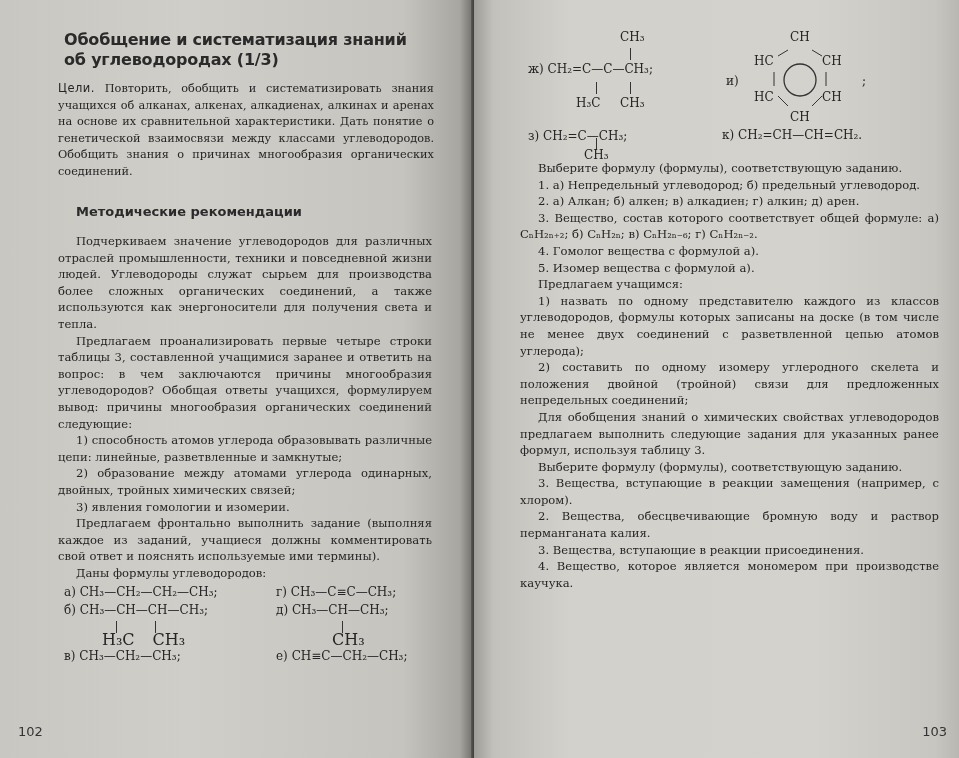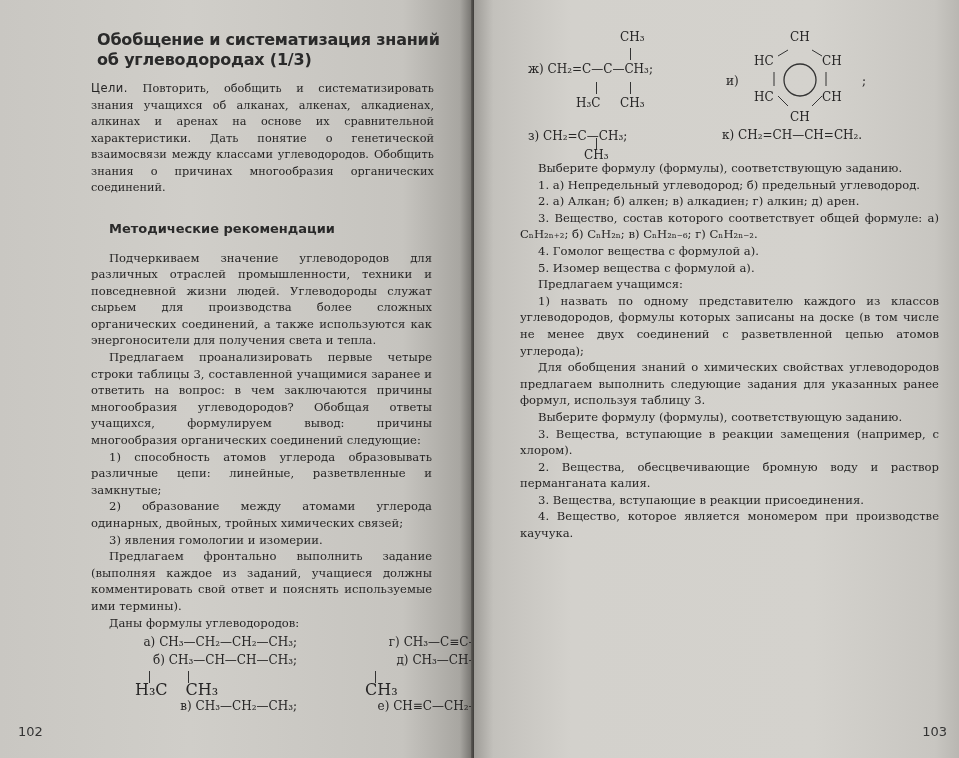--- a/index.html
+++ b/index.html
@@ -9,21 +9,21 @@
     font-family:"DejaVu Serif", serif;
     color:#262525;
   }
   .spread { position:relative; width:959px; height:758px; }
   .page {
     position:absolute; top:0; height:758px; box-sizing:border-box;
   }
   .page-left {
     left:0; width:474px;
     background:linear-gradient(90deg,#c9c7c2 0%,#d0cec9 40%,#c6c4bf 85%,#a8a6a1 97%,#6d6b67 100%);
-    padding:22px 22px 0 91px;
+    padding:22px 22px 0 58px;
   }
   .page-right {
     left:474px; width:485px;
     background:linear-gradient(90deg,#9e9c97 0%,#c3c1bc 4%,#d3d1cc 20%,#d4d2cd 70%,#c8c6c1 95%,#b9b7b2 100%);
     padding:22px 14px 0 46px;
   }
   .spine {
     position:absolute; left:471px; top:0; width:6px; height:758px;
     background:linear-gradient(90deg,#5d5b57,#3e3c39,#7a7873);
   }
@@ -38,21 +38,21 @@
     font-family:"DejaVu Sans", sans-serif;
     font-size:13px; font-weight:bold; margin:24px 0 14px 18px; color:#2a2a2a;
   }
   p { margin:0; font-size:11.6px; line-height:16.6px; text-align:justify; }
   p.ind { text-indent:18px; }
   .left-body { margin-right:20px; }
   .formula-grid {
     display:grid; grid-template-columns:200px 200px; column-gap:12px;
     font-size:12px; margin-top:2px; margin-left:6px;
   }
-  .fm { line-height:18px; white-space:nowrap;text-align:right; }
+  .fm { line-height:18px; white-space:nowrap; }
   .branch { font-size:16px; line-height:14px; white-space:nowrap; position:relative; }
   .vbar { display:inline-block; width:1px; height:12px; background:#333; vertical-align:middle; }
   .pagenum {
     position:absolute; font-family:"DejaVu Sans", sans-serif; font-size:13px; color:#333;
   }
   .pn-left { left:18px; top:724px; }
   .pn-right { right:12px; top:724px; }
   .chem-top { position:relative; height:138px; font-size:12px; }
   .abs { position:absolute; white-space:nowrap; }
   .benzene {
@@ -168,20 +168,21 @@
 
     <div class="right-body">
       <p class="ind">Выберите формулу (формулы), соответствующую заданию.</p>
       <p class="ind">1. а) Непредельный углеводород; б) предельный углеводород.</p>
       <p class="ind">2. а) Алкан; б) алкен; в) алкадиен; г) алкин; д) арен.</p>
       <p class="ind">3. Вещество, состав которого соответствует общей формуле: а) CₙH₂ₙ₊₂; б) CₙH₂ₙ; в) CₙH₂ₙ₋₆; г) CₙH₂ₙ₋₂.</p>
       <p class="ind">4. Гомолог вещества с формулой а).</p>
       <p class="ind">5. Изомер вещества с формулой а).</p>
       <p class="ind">Предлагаем учащимся:</p>
       <p class="ind">1) назвать по одному представителю каждого из классов углеводородов, формулы которых записаны на доске (в том числе не менее двух соединений с разветвленной цепью атомов углерода);</p>
+      <p class="ind">2) составить по одному изомеру углеродного скелета и положения двойной (тройной) связи для предложенных непредельных соединений;</p>
       <p class="ind">Для обобщения знаний о химических свойствах углеводородов предлагаем выполнить следующие задания для указанных ранее формул, используя таблицу 3.</p>
       <p class="ind">Выберите формулу (формулы), соответствующую заданию.</p>
       <p class="ind">3. Вещества, вступающие в реакции замещения (например, с хлором).</p>
       <p class="ind">2. Вещества, обесцвечивающие бромную воду и раствор перманганата калия.</p>
       <p class="ind">3. Вещества, вступающие в реакции присоединения.</p>
       <p class="ind">4. Вещество, которое является мономером при производстве каучука.</p>
     </div>
 
     <div class="pagenum pn-right">103</div>
   </div>

